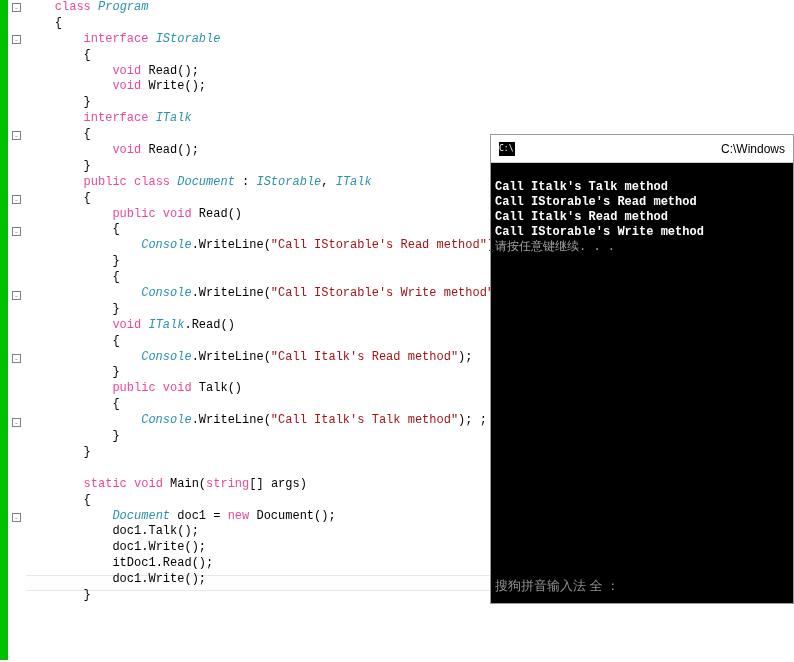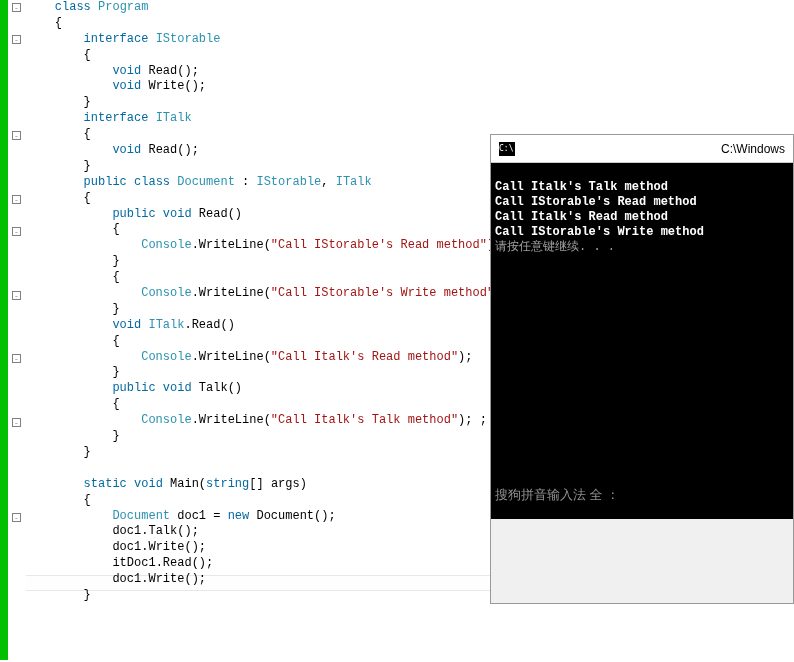--- a/index.html
+++ b/index.html
@@ -3,33 +3,33 @@
 <meta charset="utf-8">
 <style>
 * { margin:0; padding:0; box-sizing:border-box; }
 body { font-family:"NSimSun","SimSun","Courier New",monospace; font-size:12px; background:#fff; width:794px; height:662px; position:relative; overflow:hidden; }
 .editor { position:absolute; left:0; top:0; width:794px; height:662px; }
 .gutter { position:absolute; left:0; top:0; width:8px; height:660px; background:#00c000; }
 .fold-col { position:absolute; left:10px; top:0; width:14px; height:660px; }
 .fold { width:9px; height:9px; border:1px solid #808080; background:#fff; font-size:8px; line-height:7px; text-align:center; color:#808080; position:absolute; left:2px; cursor:pointer; }
 .code { position:absolute; left:26px; top:0; width:768px; }
 .line { height:15.9px; line-height:15.9px; white-space:pre; color:#000; }
-.kw { color:#0369a1; }
-.type { color:#2b91af; }
+.kw { color:#ec4899; }
+.type { color:#2b91af;font-style:italic; }
 .str { color:#a31515; }
 .cmt { color:#008000; }
 .hl-line { background:#fefefe; position:absolute; left:26px; width:768px; height:16px; border-top:1px solid #e8e8e8; border-bottom:1px solid #e8e8e8; }
 .console-win { position:absolute; left:490px; top:134px; width:304px; height:470px; border:1px solid #999; background:#f0f0f0; }
 .console-title { height:28px; background:#fff; display:flex; align-items:center; padding:0 8px; font-family:"Segoe UI","Microsoft YaHei",sans-serif; font-size:12px; color:#000; border-bottom:1px solid #ccc; position:relative; }
 .console-icon { width:16px; height:14px; background:#000; color:#fff; font-size:8px; line-height:14px; text-align:center; margin-right:12px; font-family:monospace; }
 .console-title-text { position:absolute; right:8px; }
-.console-body { background:#000; color:#c0c0c0; font-family:"NSimSun","Courier New",monospace; font-size:12px; padding:2px 4px; height:356px; line-height:15px; white-space:pre; position:relative; }
+.console-body { background:#000; color:#c0c0c0; font-family:"NSimSun","Courier New",monospace; font-size:12px; padding:2px 4px; height:440px; line-height:15px; white-space:pre; position:relative; }
 .cl { color:#fff; font-weight:bold; }
 .gray { color:#a0a0a0; }
-.ime { position:absolute; bottom:17px; left:4px; color:#909090; font-family:"Microsoft YaHei","SimSun",sans-serif; font-size:13px; }
+.ime { position:absolute; bottom:10px; left:4px; color:#909090; font-family:"Microsoft YaHei","SimSun",sans-serif; font-size:13px; }
 </style>
 </head>
 <body>
 
 <div class="editor">
   <div class="gutter"></div>
   <div class="fold-col">
     <div class="fold" style="top:3px">-</div>
     <div class="fold" style="top:35px">-</div>
     <div class="fold" style="top:131px">-</div>

